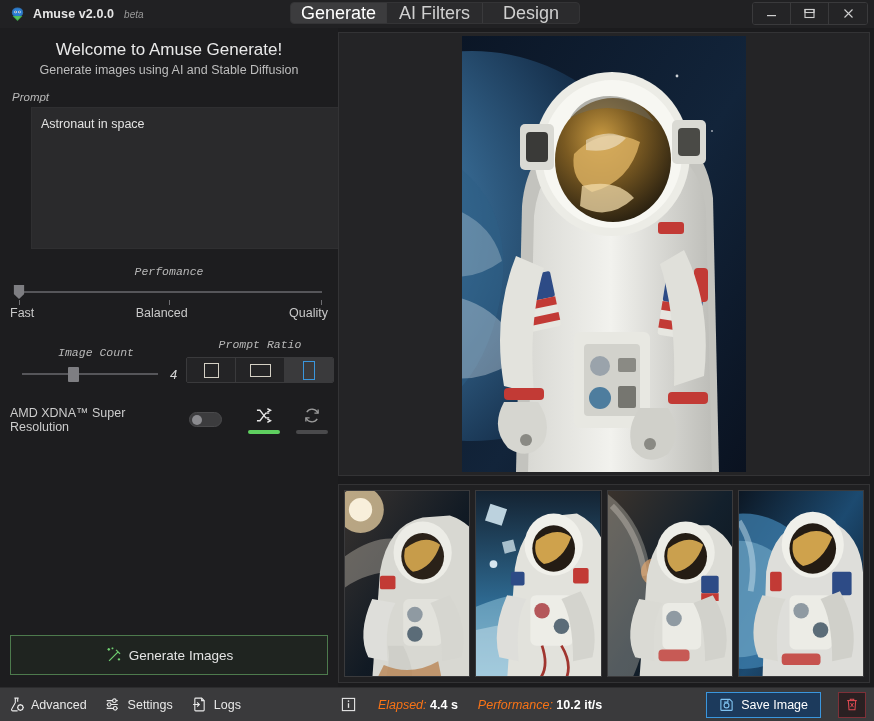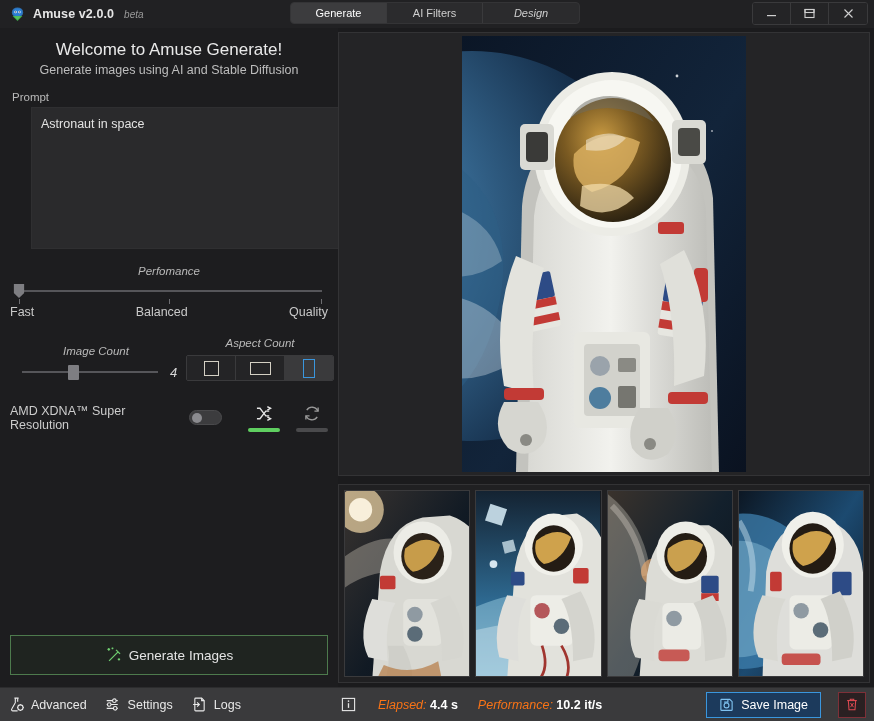--- a/index.html
+++ b/index.html
@@ -24,27 +24,27 @@
   .brand-beta { font-size: 10px; color: #9a9a9a; font-style: italic; font-weight: 400; margin-left: 3px; }
 
   .tabs {
     position: absolute; left: 290px; top: 2px;
     display: flex; height: 22px;
     background: #2b2b2d; border-radius: 4px; overflow: hidden;
     border: 1px solid #343436;
   }
   .tab {
     min-width: 96px; height: 100%;
-    display: flex; align-items: center; justify-content: center;
-    font-size: 11px; color: #cfcfcf;
+    display: flex; align-items: flex-start; justify-content: center;
+    font-size: 18px; color: #cfcfcf;
     background: transparent; cursor: pointer;
     border-right: 1px solid #3a3a3c;
     padding: 0 10px;
   }
-  .tab:last-child { border-right: none; font-style: italic; }
+  .tab:last-child { border-right: none; }
   .tab.active { background: #3c3c3e; color: #ffffff; }
 
   .wincontrols {
     position: absolute; right: 6px; top: 2px;
     display: flex; gap: 0; height: 23px;
     border: 1px solid #3a3a3c; border-radius: 3px; overflow: hidden;
   }
   .wbtn {
     width: 38px; height: 100%;
     display: flex; align-items: center; justify-content: center;
@@ -63,38 +63,38 @@
     background: #1d1d1f;
     display: flex; flex-direction: column;
     padding: 0 10px;
     position: relative;
   }
   .welcome { text-align: center; padding-top: 12px; }
   .welcome-title { font-size: 17px; color: #e9e9e9; font-weight: 400; }
   .welcome-sub { font-size: 12.5px; color: #bdbdbd; margin-top: 3px; }
 
   .field-label {
-    font-size: 11.5px; color: #b9b9b9;
+    font-size: 11.5px; font-style: italic; color: #b9b9b9;
     margin: 14px 0 4px 2px;
   }
   .prompt-box {
     height: 142px; background: #2a2a2c;
     border: 1px solid #2f2f31;
     color: #e2e2e2; font-size: 12.5px;
     padding: 8px 9px; resize: none;
     font-family: "Liberation Sans", sans-serif;
     outline: none; line-height: 1.35;
     display: block; width: 100%; margin-left: 21px;
   }
 
   
   .perf-wrap { margin-top: 16px; }
   .center-italic {
     text-align: center; font-size: 11.5px;
-    font-style: italic; color: #b9b9b9; margin-bottom: 7px;
+    font-style: italic; color: #b9b9b9; margin-bottom: 7px; font-family: Liberation Mono, monospace;
   }
   .perf-track-row { position: relative; height: 14px; }
   .perf-track {
     position: absolute; left: 6px; right: 6px; top: 6px;
     height: 2px; background: #56565a;
   }
   .perf-thumb {
     position: absolute; left: 9px; top: 0;
     width: 11px; height: 14px; background: #7e7e82;
     transform: translateX(-50%);
@@ -310,21 +310,21 @@
           <div class="count-row">
             <div class="count-slider">
               <div class="count-track"></div>
               <div class="count-thumb"></div>
             </div>
             <div class="count-value">4</div>
           </div>
         </div>
 
         <div class="aspect">
-          <div class="center-italic" style="margin-bottom:0;width:148px">Aspect Count</div>
+          <div class="center-italic" style="margin-bottom:0;width:148px">Prompt Ratio</div>
           <div class="aspect-btns">
             <div class="abtn">
               <span class="shape" style="width:15px;height:15px"></span>
             </div>
             <div class="abtn">
               <span class="shape" style="width:21px;height:13px"></span>
             </div>
             <div class="abtn active">
               <span class="shape" style="width:12px;height:19px"></span>
             </div>

